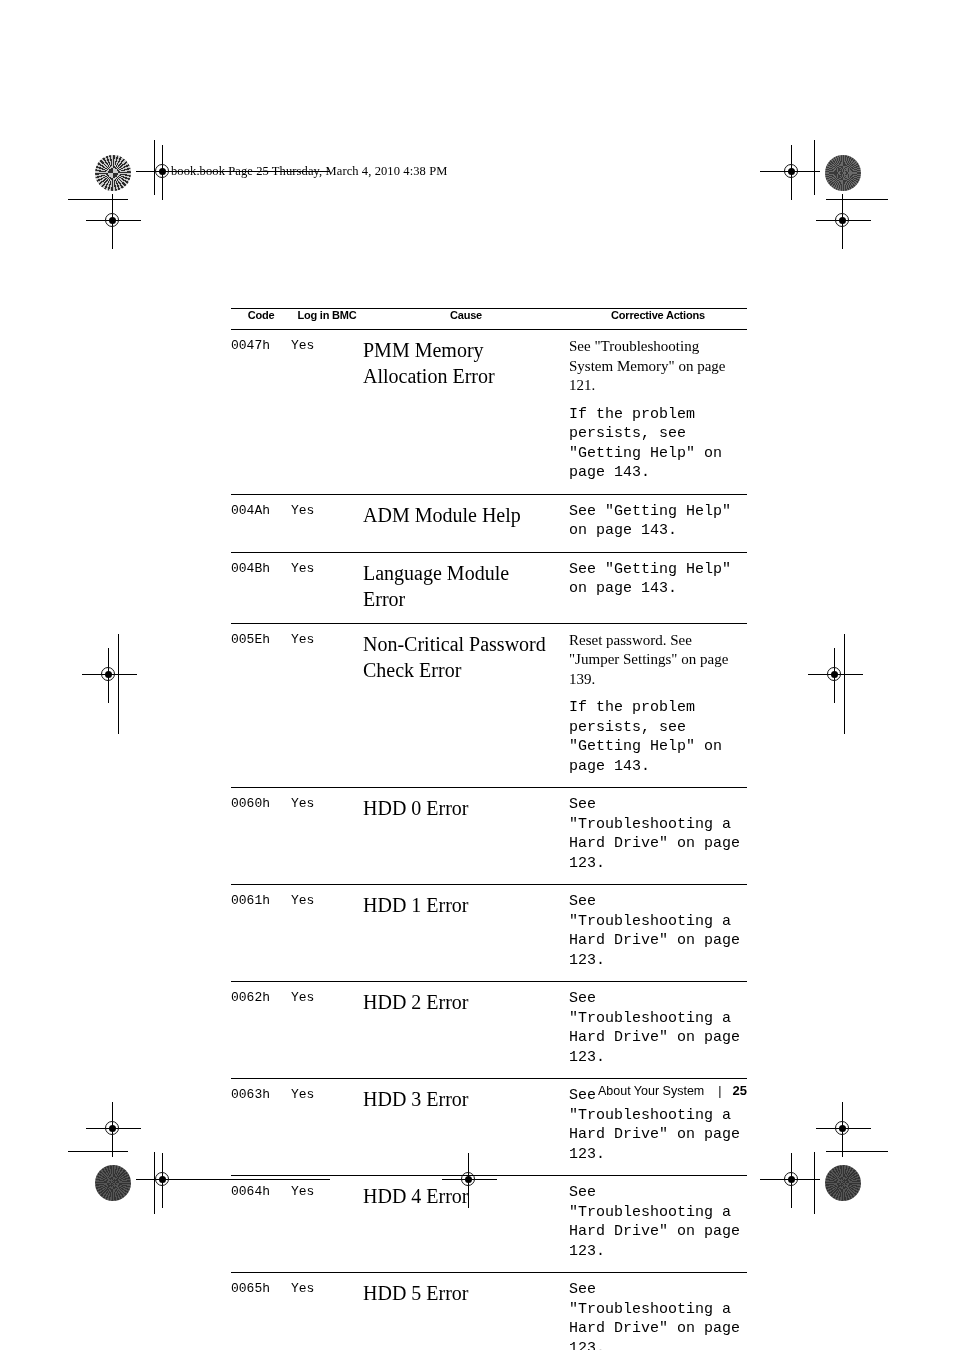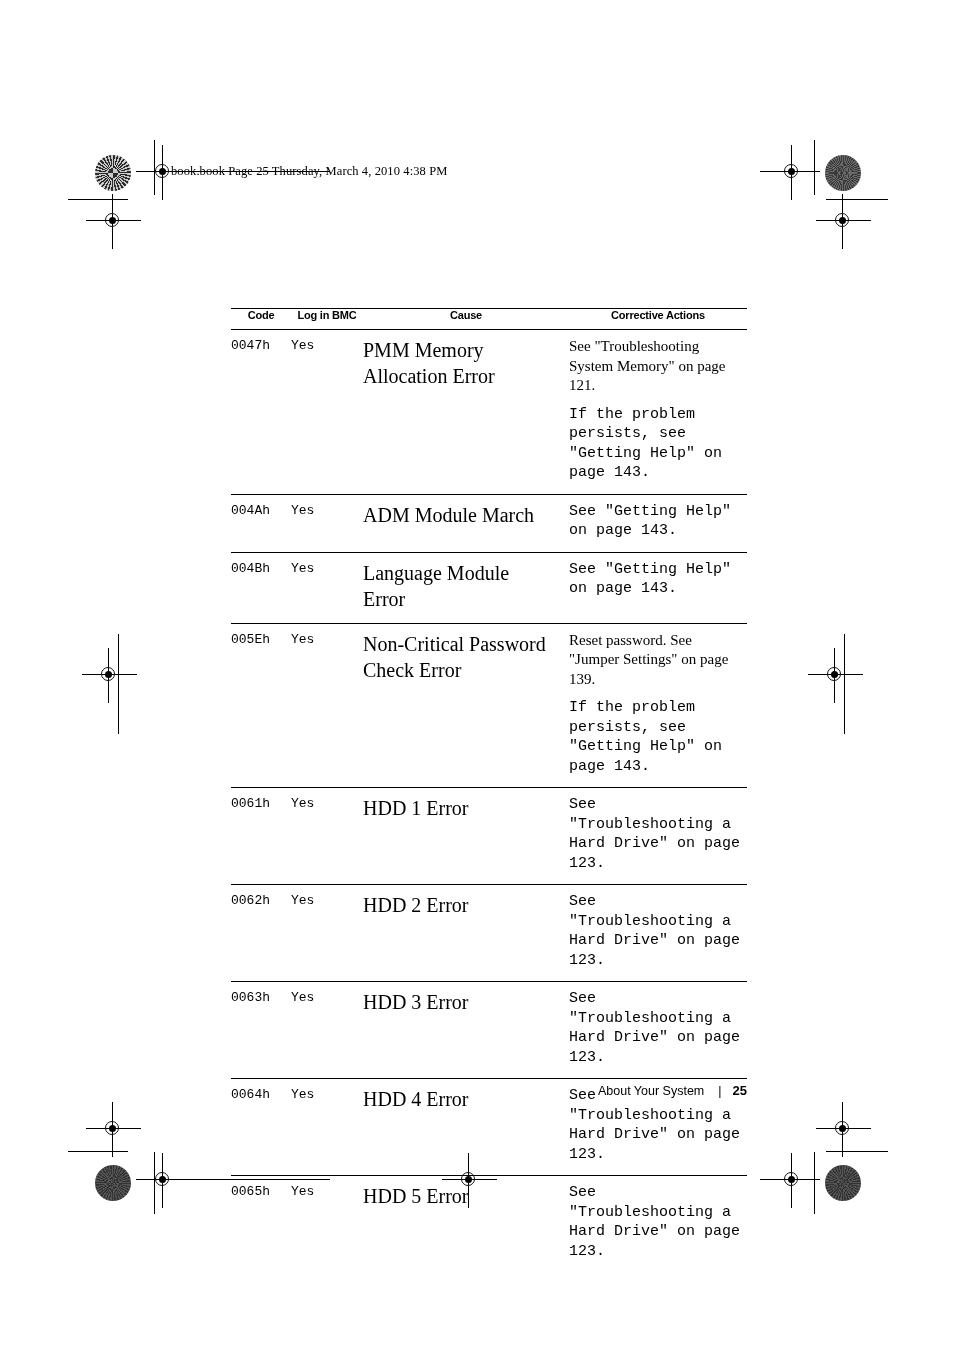--- a/index.html
+++ b/index.html
@@ -311,21 +311,21 @@
           <td class="bmc-cell">Yes</td>
           <td class="cause-cell">PMM Memory Allocation Error</td>
           <td class="action-cell">
             <div class="action-para">See "Troubleshooting System Memory" on page 121.</div>
             <div class="action-para">If the problem persists, see "Getting Help" on page 143.</div>
           </td>
         </tr>
         <tr>
           <td class="code-cell">004Ah</td>
           <td class="bmc-cell">Yes</td>
-          <td class="cause-cell">ADM Module March</td>
+          <td class="cause-cell">ADM Module Help</td>
           <td class="action-cell">
             <div class="action-para">See "Getting Help" on page 143.</div>
           </td>
         </tr>
         <tr>
           <td class="code-cell">004Bh</td>
           <td class="bmc-cell">Yes</td>
           <td class="cause-cell">Language Module Error</td>
           <td class="action-cell">
             <div class="action-para">See "Getting Help" on page 143.</div>
@@ -334,20 +334,28 @@
         <tr>
           <td class="code-cell">005Eh</td>
           <td class="bmc-cell">Yes</td>
           <td class="cause-cell">Non-Critical Password Check Error</td>
           <td class="action-cell">
             <div class="action-para">Reset password. See "Jumper Settings" on page 139.</div>
             <div class="action-para">If the problem persists, see "Getting Help" on page 143.</div>
           </td>
         </tr>
         <tr>
+          <td class="code-cell">0060h</td>
+          <td class="bmc-cell">Yes</td>
+          <td class="cause-cell">HDD 0 Error</td>
+          <td class="action-cell">
+            <div class="action-para">See "Troubleshooting a Hard Drive" on page 123.</div>
+          </td>
+        </tr>
+        <tr>
           <td class="code-cell">0061h</td>
           <td class="bmc-cell">Yes</td>
           <td class="cause-cell">HDD 1 Error</td>
           <td class="action-cell">
             <div class="action-para">See "Troubleshooting a Hard Drive" on page 123.</div>
           </td>
         </tr>
         <tr>
           <td class="code-cell">0062h</td>
           <td class="bmc-cell">Yes</td>

